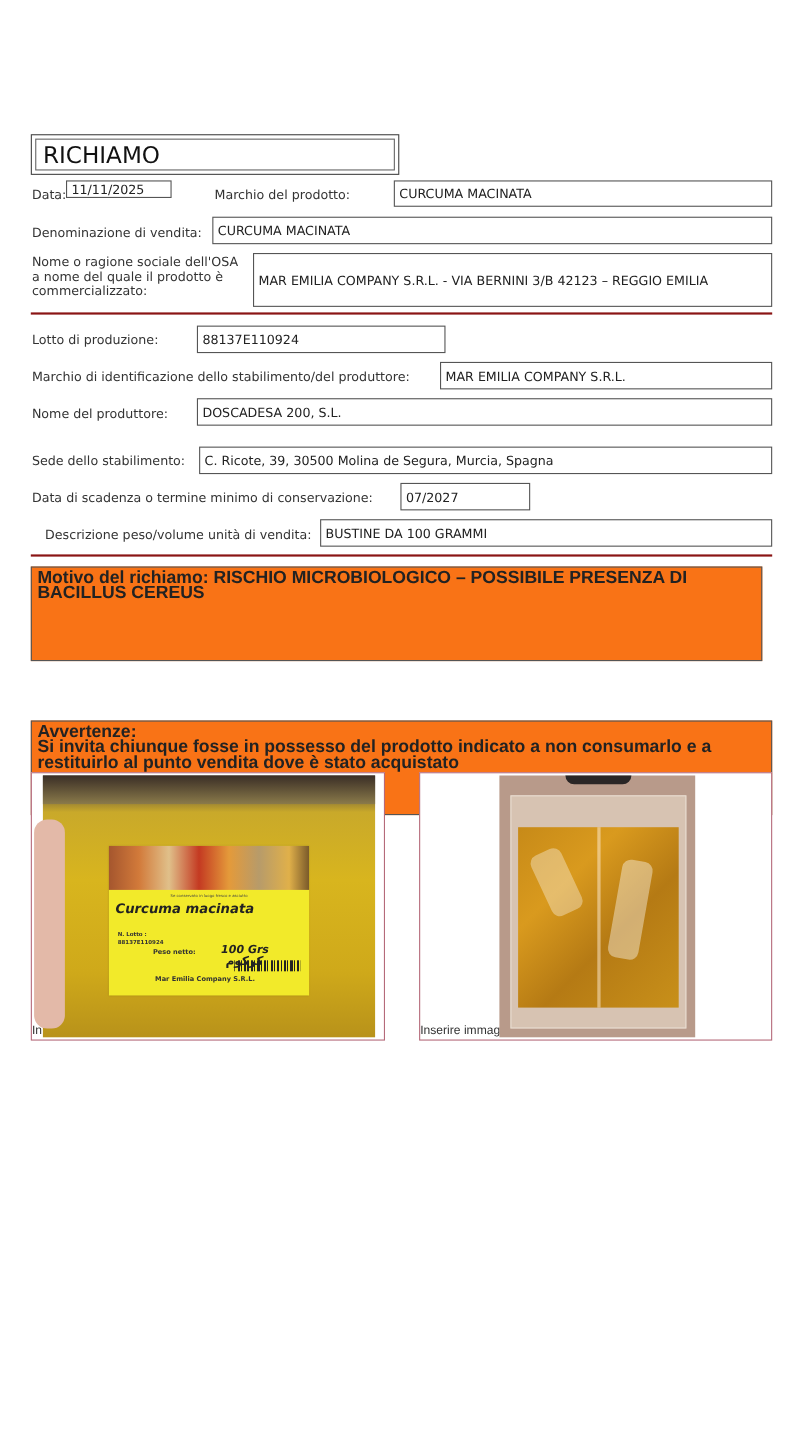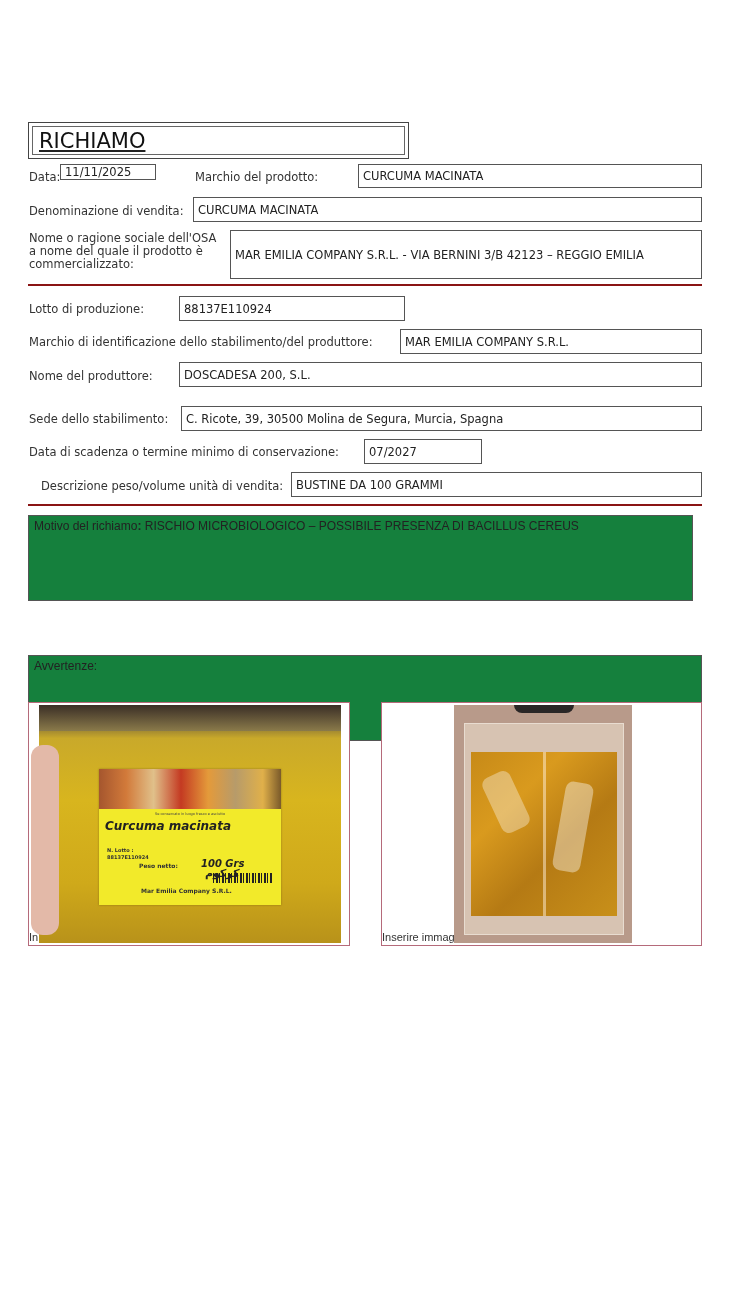--- a/index.html
+++ b/index.html
@@ -2,29 +2,29 @@
 <html><head>
 <meta charset="utf-8">
 <style>
   html, body { margin: 0; padding: 0; background: #ffffff; }
   body { width: 730px; height: 1300px; position: relative; overflow: hidden;
          font-family: "DejaVu Sans", sans-serif; color: #222; }
   .abs { position: absolute; }
   .lbl { position: absolute; font-size: 11.5px; color: #333; white-space: nowrap; line-height: 14px; }
   .box { position: absolute; border: 1.3px solid #555; background: #fff; box-sizing: border-box;
          font-size: 11.5px; color: #222; padding: 0 4px; display: flex; align-items: center; white-space: nowrap; }
-  .title-outer { position: absolute; left: 28px; top: 122px; width: 381px; height: 37px;
-                 border: 1.3px solid #444; box-sizing: border-box; padding: 3px; text-decoration: underline; }
+  .title-outer { position: absolute; left: 28px; top: 122px; width: 335px; height: 37px;
+                 border: 1.3px solid #444; box-sizing: border-box; padding: 3px; }
   .title-inner { width: 100%; height: 100%; border: 1.3px solid #666; box-sizing: border-box;
                  font-family: "DejaVu Sans", sans-serif; font-size: 21px; color: #111;
                  display: flex; align-items: center; padding-left: 6px; }
   .redline { position: absolute; left: 28px; width: 674px; height: 2px; background: #8a1414; }
   .textarea-box { position: absolute; border: 1.3px solid #555; box-sizing: border-box;
-                  font-family: "Liberation Sans", sans-serif; font-size: 12px; color: #222;
-                  padding: 3px 5px; line-height: 14px; background: #15803d; }
+                  font-family: "Liberation Sans", sans-serif; font-size: 16px; color: #222;
+                  padding: 3px 5px; line-height: 14px; background: #f97316; font-weight: bold; }
   .img-frame { position: absolute; border: 1.3px solid #b56a7a; box-sizing: border-box; background: #fff; overflow: hidden; }
   .img-caption { position: absolute; bottom: 2px; left: 0; font-family: "Liberation Sans", sans-serif; font-size: 11px; color: #333; text-align: center; }
 </style>
 </head>
 <body>
 
 <div class="title-outer">
   <div class="title-inner">RICHIAMO</div>
 </div>
 
@@ -64,20 +64,21 @@
 <div class="box" style="left:291px; top:472px; width:411px; height:25px;">BUSTINE DA 100 GRAMMI</div>
 
 <div class="redline" style="top:504px;"></div>
 
 <div class="textarea-box" style="left:28px; top:515px; width:665px; height:86px;">
   <span>Motivo del richiamo</span><b>:</b><span> RISCHIO MICROBIOLOGICO – POSSIBILE PRESENZA DI BACILLUS CEREUS</span>
 </div>
 
 <div class="textarea-box" style="left:28px; top:607px; width:674px; height:86px;margin-top:48px;">
   <div>Avvertenze:</div>
+  <div>Si invita chiunque fosse in possesso del prodotto indicato a non consumarlo e a restituirlo al punto vendita dove è stato acquistato</div>
 </div>
 
 <div class="img-frame" style="left:28px; top:702px; width:322px; height:244px;">
   <span class="img-caption">In</span>
   <div class="abs" style="left:10px; top:2px; width:302px; height:238px;
               background: linear-gradient(180deg, #4a3a2a 0%, #6b5a3a 6%, #c9a92a 14%, #d8b51e 40%, #cfa91a 75%, #b8921a 100%);">
     <div class="abs" style="left:0; top:0; width:302px; height:26px; background: linear-gradient(180deg,#3a2e26,#8a7a4a);"></div>
     <div class="abs" style="left:-8px; top:40px; width:28px; height:190px; background:#e3b9a8; border-radius:12px;"></div>
 
     <div class="abs" style="left:60px; top:64px; width:182px; height:136px; background:#f2ea2a; box-shadow:0 0 2px rgba(0,0,0,0.3);">

